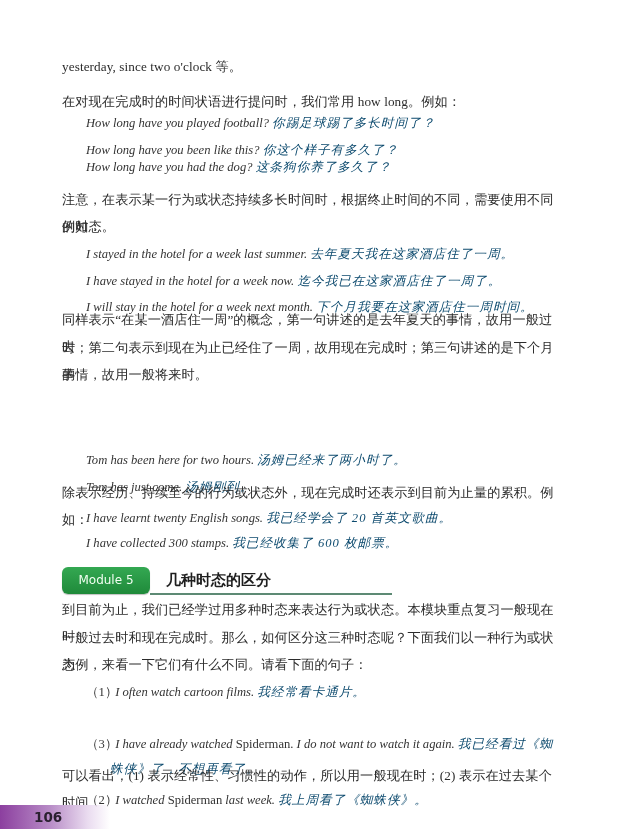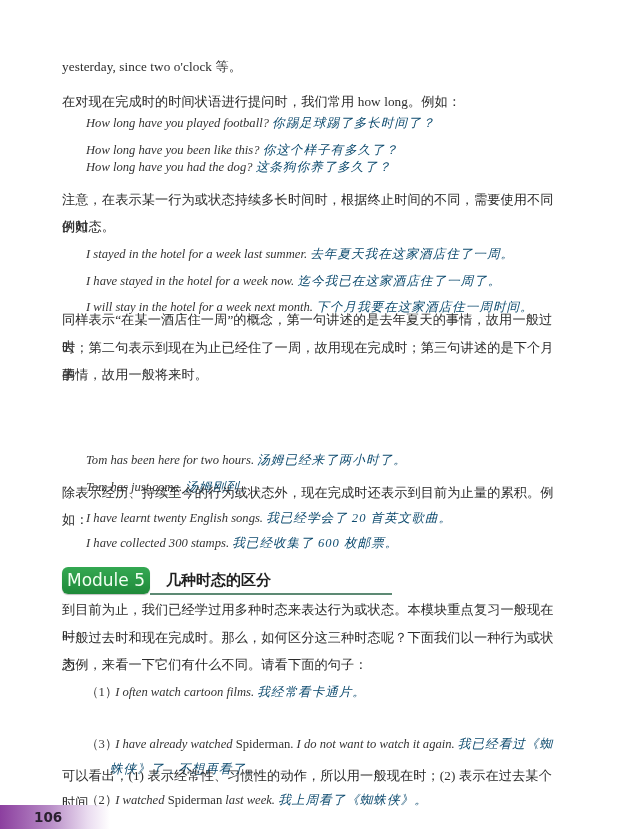--- a/index.html
+++ b/index.html
@@ -30,21 +30,21 @@
     .num { display: inline-block; width: 26px; font-style: normal; }
     .module {
       position: absolute; left: 62px; top: 567px; width: 330px; height: 28px;
     }
     .module-badge {
       position: absolute; left: 0; top: 0; height: 27px; width: 88px;
       background: linear-gradient(#34a852, #1f8a3a);
       border-radius: 6px;
       color: #f2fff2;
       font-family: "DejaVu Sans", "Liberation Sans", sans-serif;
-      font-size: 17px; line-height: 27px; text-align: center;
+      font-size: 12px; line-height: 27px; text-align: center;
       box-shadow: 0 1px 1px rgba(0,0,0,0.25);
     }
     .module-title {
       position: absolute; left: 104px; top: 1px;
       font-family: "DejaVu Sans", "Liberation Sans", sans-serif;
       font-weight: bold; font-size: 15px; line-height: 24px; color: #1e1e1e;
     }
     .module-line {
       position: absolute; left: 88px; top: 26px; width: 242px; height: 2px;
       background: #5d8a74;

